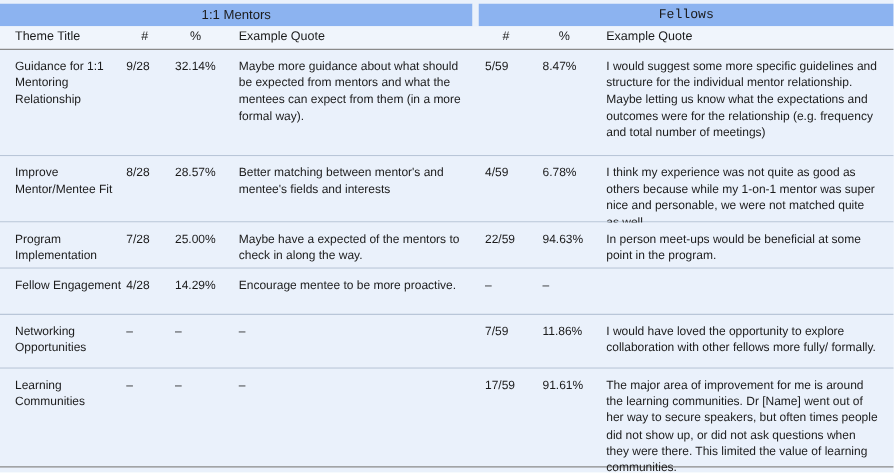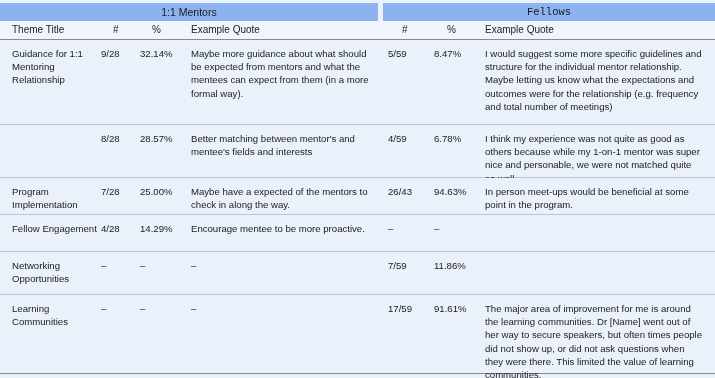--- a/index.html
+++ b/index.html
@@ -117,52 +117,54 @@
       <div class="row" style="height: 85px;">
         <div class="cell theme">Guidance for 1:1 Mentoring Relationship</div>
         <div class="cell m-num">9/28</div>
         <div class="cell m-pct">32.14%</div>
         <div class="cell m-quote">Maybe more guidance about what should be expected from mentors and what the mentees can expect from them (in a more formal way).</div>
         <div class="cell f-num">5/59</div>
         <div class="cell f-pct">8.47%</div>
         <div class="cell f-quote">I would suggest some more specific guidelines and structure for the individual mentor relationship. Maybe letting us know what the expectations and outcomes were for the relationship (e.g. frequency and total number of meetings)</div>
       </div>
       <div class="row" style="height: 53px;">
+        <div class="cell theme">Improve Mentor/Mentee Fit</div>
         <div class="cell m-num">8/28</div>
         <div class="cell m-pct">28.57%</div>
         <div class="cell m-quote">Better matching between mentor's and mentee's fields and interests</div>
         <div class="cell f-num">4/59</div>
         <div class="cell f-pct">6.78%</div>
         <div class="cell f-quote">I think my experience was not quite as good as others because while my 1-on-1 mentor was super nice and personable, we were not matched quite as well.</div>
       </div>
       <div class="row" style="height: 37px;">
         <div class="cell theme">Program Implementation</div>
         <div class="cell m-num">7/28</div>
         <div class="cell m-pct">25.00%</div>
         <div class="cell m-quote">Maybe have a expected of the mentors to check in along the way.</div>
-        <div class="cell f-num">26/43</div>
+        <div class="cell f-num">22/59</div>
         <div class="cell f-pct">94.63%</div>
         <div class="cell f-quote">In person meet-ups would be beneficial at some point in the program.</div>
       </div>
       <div class="row" style="height: 37px;">
         <div class="cell theme">Fellow Engagement</div>
         <div class="cell m-num">4/28</div>
         <div class="cell m-pct">14.29%</div>
         <div class="cell m-quote">Encourage mentee to be more proactive.</div>
         <div class="cell f-num">–</div>
         <div class="cell f-pct">–</div>
         <div class="cell f-quote"></div>
       </div>
       <div class="row" style="height: 43px;">
         <div class="cell theme">Networking Opportunities</div>
         <div class="cell m-num">–</div>
         <div class="cell m-pct">–</div>
         <div class="cell m-quote">–</div>
         <div class="cell f-num">7/59</div>
         <div class="cell f-pct">11.86%</div>
+        <div class="cell f-quote">I would have loved the opportunity to explore collaboration with other fellows more fully/ formally.</div>
       </div>
       <div class="row" style="height: 79px;">
         <div class="cell theme">Learning Communities</div>
         <div class="cell m-num">–</div>
         <div class="cell m-pct">–</div>
         <div class="cell m-quote">–</div>
         <div class="cell f-num">17/59</div>
         <div class="cell f-pct">91.61%</div>
         <div class="cell f-quote">The major area of improvement for me is around the learning communities. Dr [Name] went out of her way to secure speakers, but often times people did not show up, or did not ask questions when they were there. This limited the value of learning communities.</div>
       </div>

